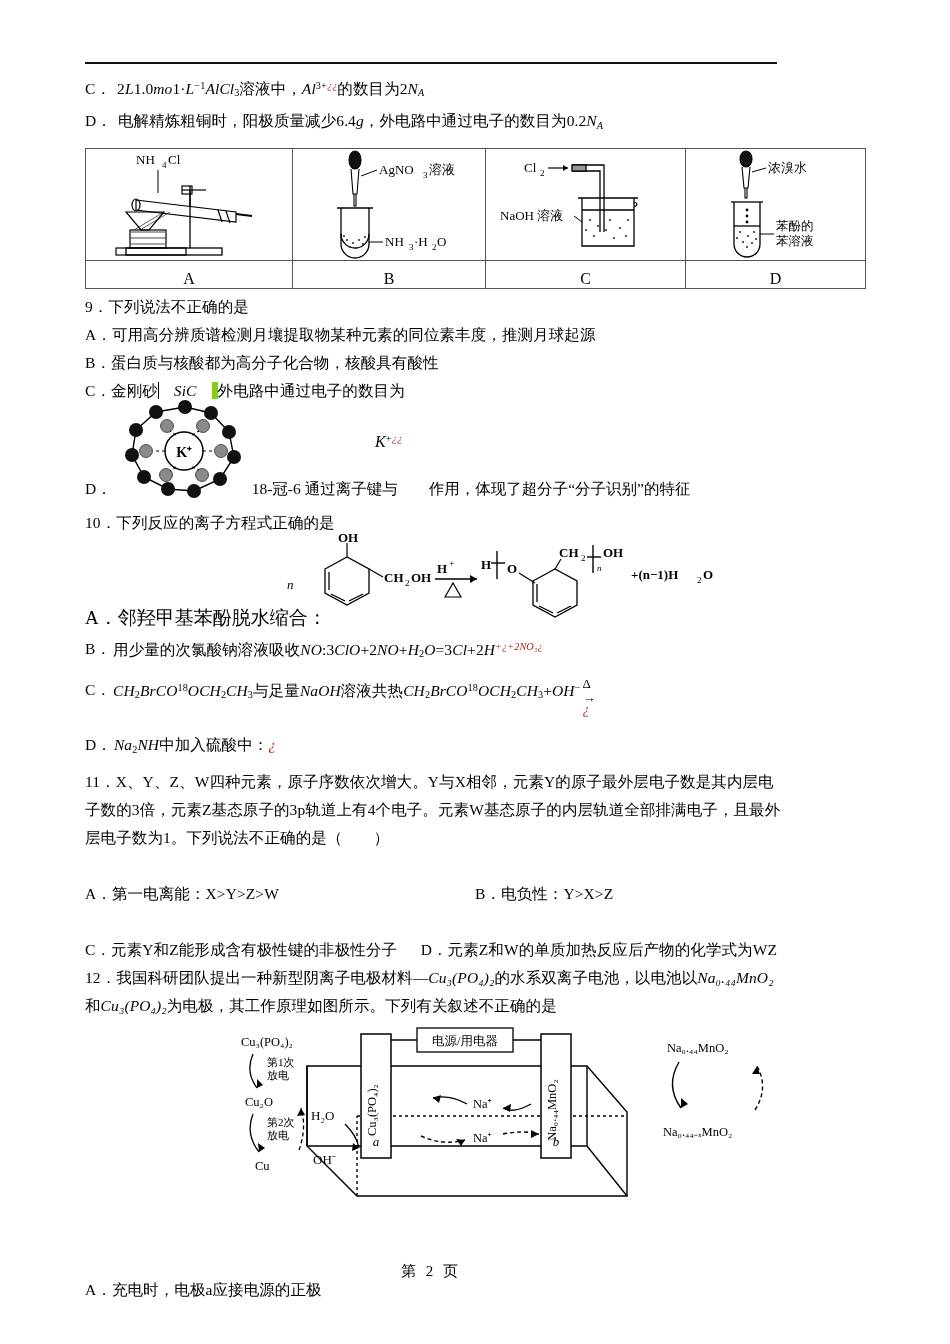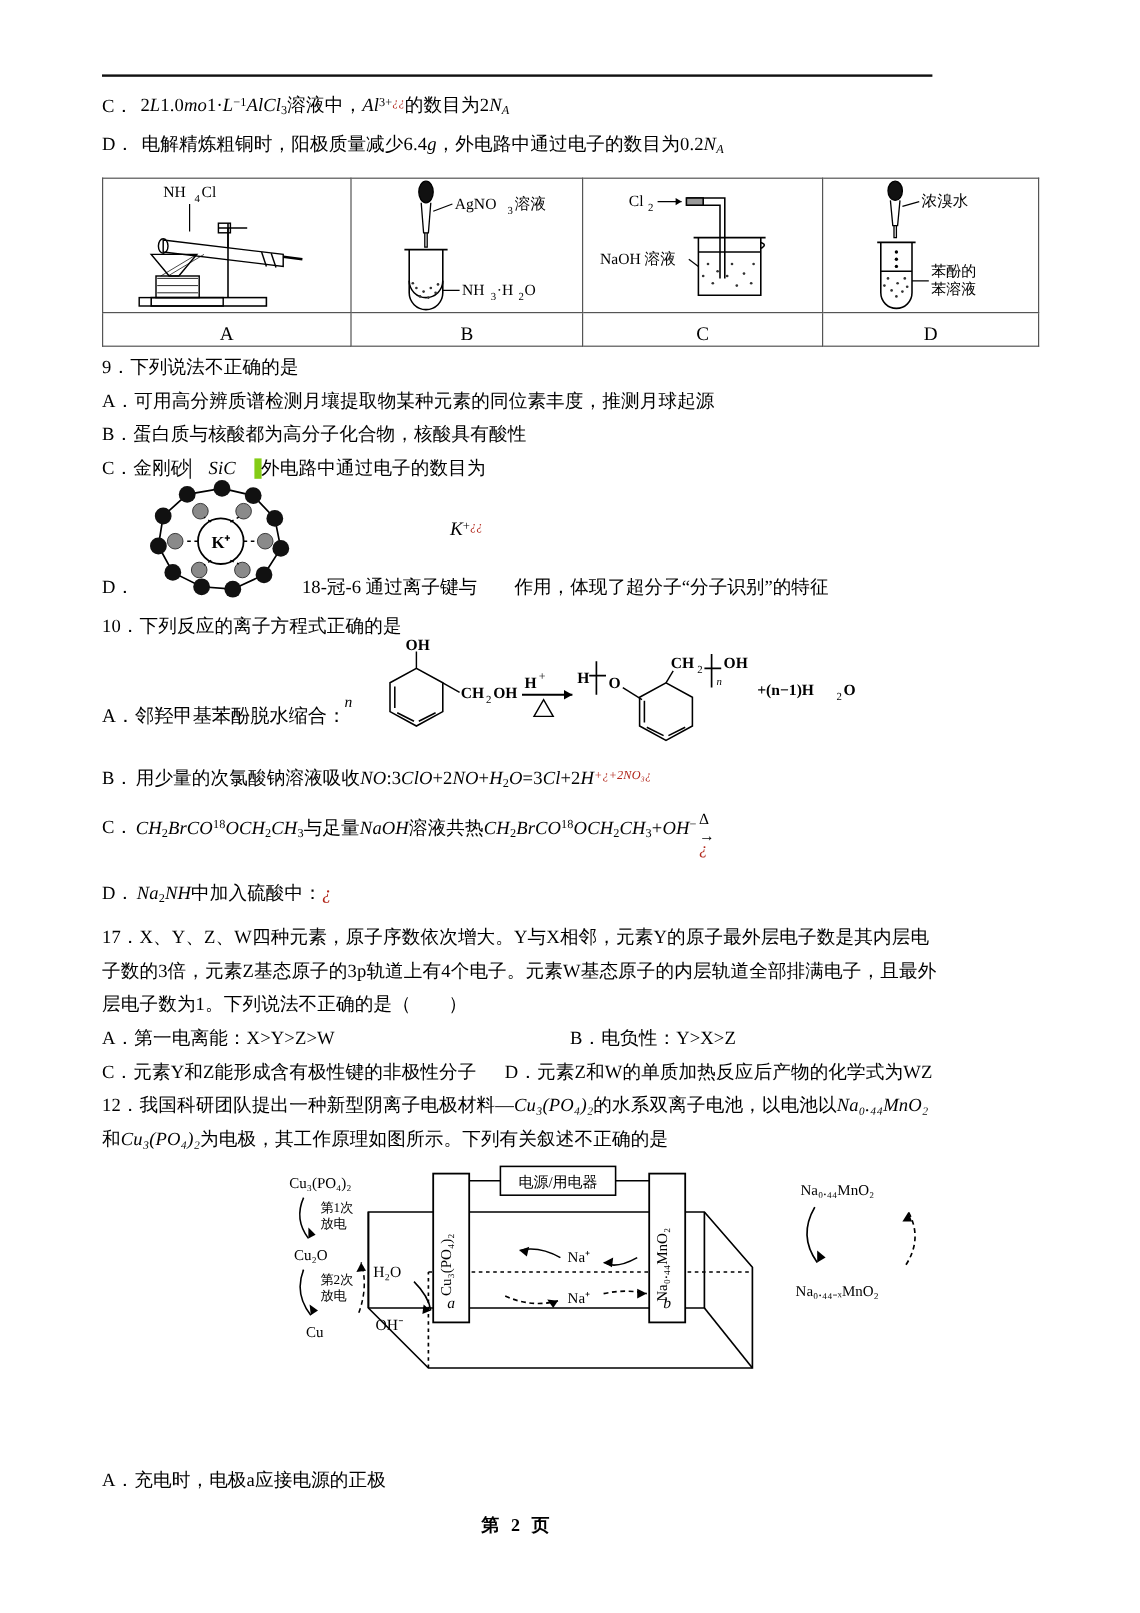--- a/index.html
+++ b/index.html
@@ -55,40 +55,39 @@
     padding: 0;
   }
   .exp-fig { height: 112px; position: relative; }
   .exp-cap { height: 28px; font-size: 16px; font-family:"Liberation Serif",serif; }
 
   
   .fig-center { text-align:center; }
   svg { display:block; }
 
   
-  .two-col { display:flex; }
+  .two-col { display:flex;margin-top:28px; }
   .two-col > div:first-child { width: 390px; }
 
   .footer {
     position: absolute;
     left: 0; right: 0;
     top: 1262px;
     text-align: center;
     font-size: 15px;
     letter-spacing: 3px;
     font-family: "Liberation Serif", serif;
-    font-weight: bold;
   }
   .crown-row { position: relative; height: 104px; }
   .crown-fig { position:absolute; left: 25px; top: -6px; }
   .kplus-inline { position:absolute; left: 290px; top: 28px; font-size:16px; }
   .crown-text { position:absolute; left: 0px; top: 74px; font-size:15.5px; white-space:nowrap;}
   .orgrow { height: 96px; position: relative; }
   .orgfig { position:absolute; left: 200px; top: -6px; }
-  .orgtext { position: absolute; left: 0; top: 50px; font-size: 16px; text-align: right; }
+  .orgtext { position: absolute; left: 0; top: 68px; font-size: 19px; text-align: right; }
   .batt { position: relative; height: 250px; margin-top: 4px; }
   .batt-fig { position:absolute; left: 150px; top: 0; }
 </style>
 </head>
 <body>
 
 <div class="page">
 
   <div class="top-rule"></div>
 
@@ -395,21 +394,21 @@
         <span style="position:absolute;left:2px;top:-22px;font-size:13px">Δ</span>
         <span style="position:absolute;left:2px;top:-8px;font-size:13px">→</span>
         <span class="errmark" style="position:absolute;left:2px;top:4px;font-size:14px">¿</span>
       </span>
     </div>
 
     <div class="line" style="margin-top:22px">
       <span class="opt-label">D．</span><span class="mi">Na</span><sub>2</sub><span class="mi">NH</span><span>中加入硫酸中：</span><span class="errmark">¿</span>
     </div>
 
-    <div class="line" style="margin-top:4px">17．X、Y、Z、W四种元素，原子序数依次增大。Y与X相邻，元素Y的原子最外层电子数是其内层电</div>
+    <div class="line" style="margin-top:4px">11．X、Y、Z、W四种元素，原子序数依次增大。Y与X相邻，元素Y的原子最外层电子数是其内层电</div>
     <div class="line">
       <span>子数的3倍，元素Z基态原子的3p轨道上有4个电子。元素W基态原子的内层轨道全部排满电子，且最外</span>
     </div>
     <div class="line">层电子数为1。下列说法不正确的是（　　）</div>
     <div class="line two-col">
       <div>A．第一电离能：X&gt;Y&gt;Z&gt;W</div>
       <div>B．电负性：Y&gt;X&gt;Z</div>
     </div>
     <div class="line two-col">
       <div>C．元素Y和Z能形成含有极性键的非极性分子</div>

